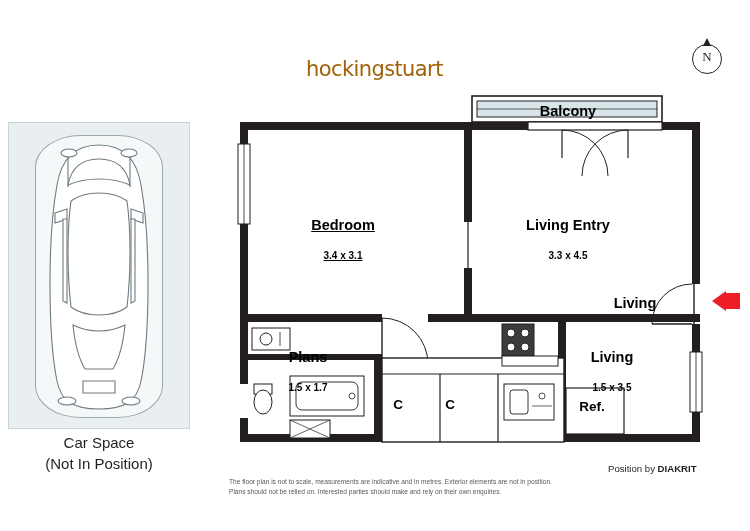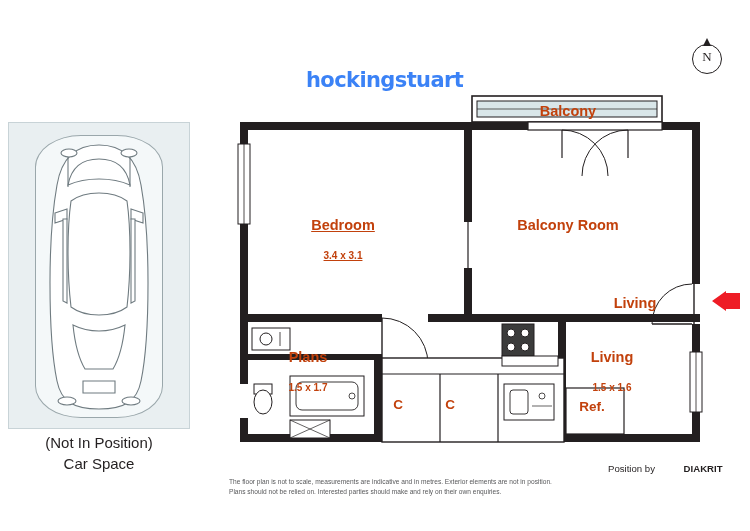--- a/index.html
+++ b/index.html
@@ -21,25 +21,24 @@
     width: 750px;
     height: 531px;
   }
 
   
   .brand {
     position: absolute;
     left: 306px;
     top: 57px;
     font-size: 21px;
-    font-weight: bold;
+    font-weight: normal;
     letter-spacing: -0.6px;
-    color: #3b82f6;
+    color: #a16207;
     font-family: "DejaVu Sans", sans-serif;
-    margin-top: 11px;
   }
 
   
   .north {
     position: absolute;
     left: 692px;
     top: 44px;
     width: 30px;
     height: 30px;
     border: 1.4px solid #231f20;
@@ -114,21 +113,21 @@
     width: 500px;
     height: 360px;
   }
   .plan svg { display: block; }
 
   
   .room-label {
     position: absolute;
     text-align: center;
     font-family: "Liberation Sans", sans-serif;
-    color: #c2410c;
+    color: #000000;
   }
   .room-label .rname {
     display: block;
     font-size: 14.5px;
     font-weight: bold;
     line-height: 19px;
   }
   .room-label .rdim {
     display: block;
     font-size: 10px;
@@ -170,21 +169,20 @@
   }
   .produced {
     position: absolute;
     left: 608px;
     top: 463px;
     font-size: 9.6px;
     color: #231f20;
   }
   .produced .pb {
     font-weight: bold;
-    margin-left: 26px;
   }
 </style>
 </head>
 <body>
 
 <div id="root">
 
   <div class="brand">hockingstuart</div>
 
   <div class="north">
@@ -221,22 +219,22 @@
           <ellipse cx="26" cy="10" rx="8" ry="4"></ellipse>
           <ellipse cx="86" cy="10" rx="8" ry="4"></ellipse>
 
           <ellipse cx="24" cy="258" rx="9" ry="4"></ellipse>
           <ellipse cx="88" cy="258" rx="9" ry="4"></ellipse>
         </g>
       </svg>
     </div>
   </div>
   <div class="carspace-label">
+    <div>Car Space</div>
     <div>(Not In Position)</div>
-    <div>Car Space</div>
   </div>
 
   <div class="plan">
     <svg width="500" height="360" viewBox="0 0 500 360" xmlns="http://www.w3.org/2000/svg">
       <g stroke="#231f20" fill="none">
 
         <rect x="240" y="8" width="190" height="26" fill="#ffffff" stroke="#231f20" stroke-width="1.6"></rect>
         <rect x="245" y="13" width="180" height="16" fill="#d9e6e9" stroke="#231f20" stroke-width="1"></rect>
         <line x1="245" y1="21" x2="425" y2="21" stroke="#231f20" stroke-width="0.7"></line>
 
@@ -342,35 +340,36 @@
   <div class="room-label label-balcony">
     <span class="rname">Balcony</span>
   </div>
 
   <div class="room-label label-bedroom">
     <span class="rname">Bedroom</span>
     <span class="rdim">3.4 x 3.1</span>
   </div>
 
   <div class="room-label label-living">
-    <span class="rname">Balcony Room</span>
+    <span class="rname">Living Entry</span>
+    <span class="rdim">3.3 x 4.5</span>
   </div>
 
   <div class="room-label label-entry">
     <span class="rname">Living</span>
   </div>
 
   <div class="room-label label-bath">
     <span class="rname">Plans</span>
     <span class="rdim">1.5 x 1.7</span>
   </div>
 
   <div class="room-label label-kitchen">
     <span class="rname">Living</span>
-    <span class="rdim">1.5 x 1.6</span>
+    <span class="rdim">1.5 x 3.5</span>
   </div>
 
   <div class="room-label label-ref">
     <span class="rname">Ref.</span>
   </div>
 
   <div class="room-label label-c1">
     <span class="rname">C</span>
   </div>
 

